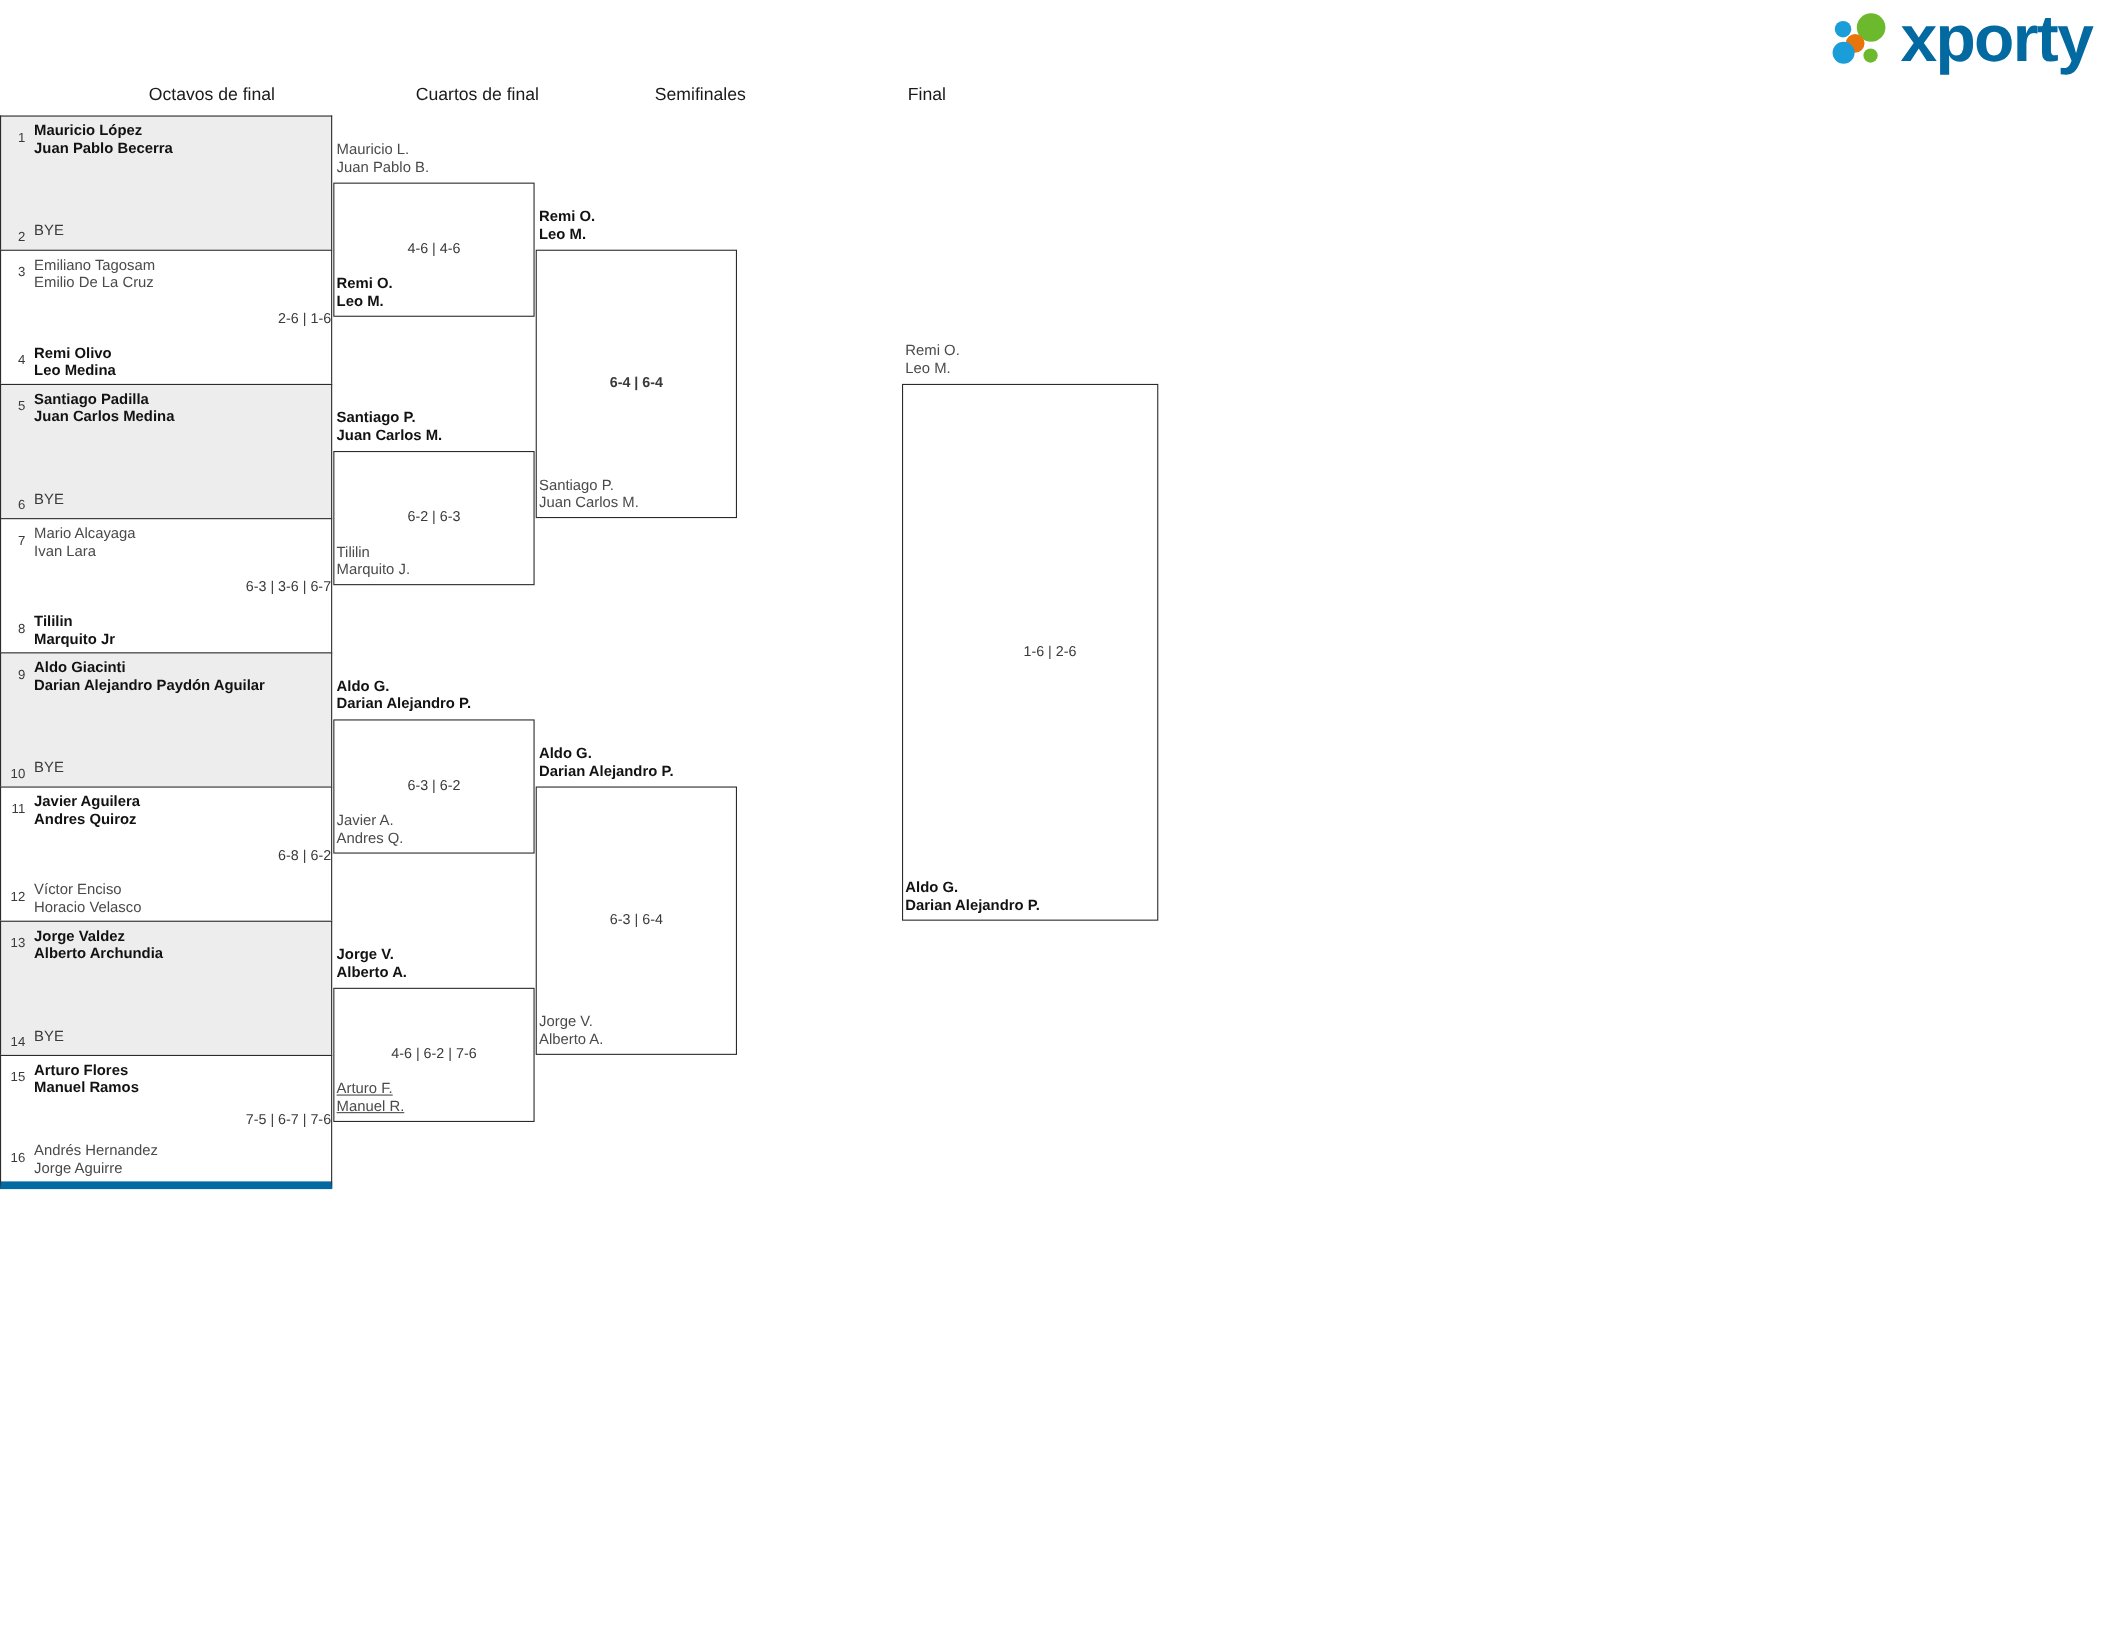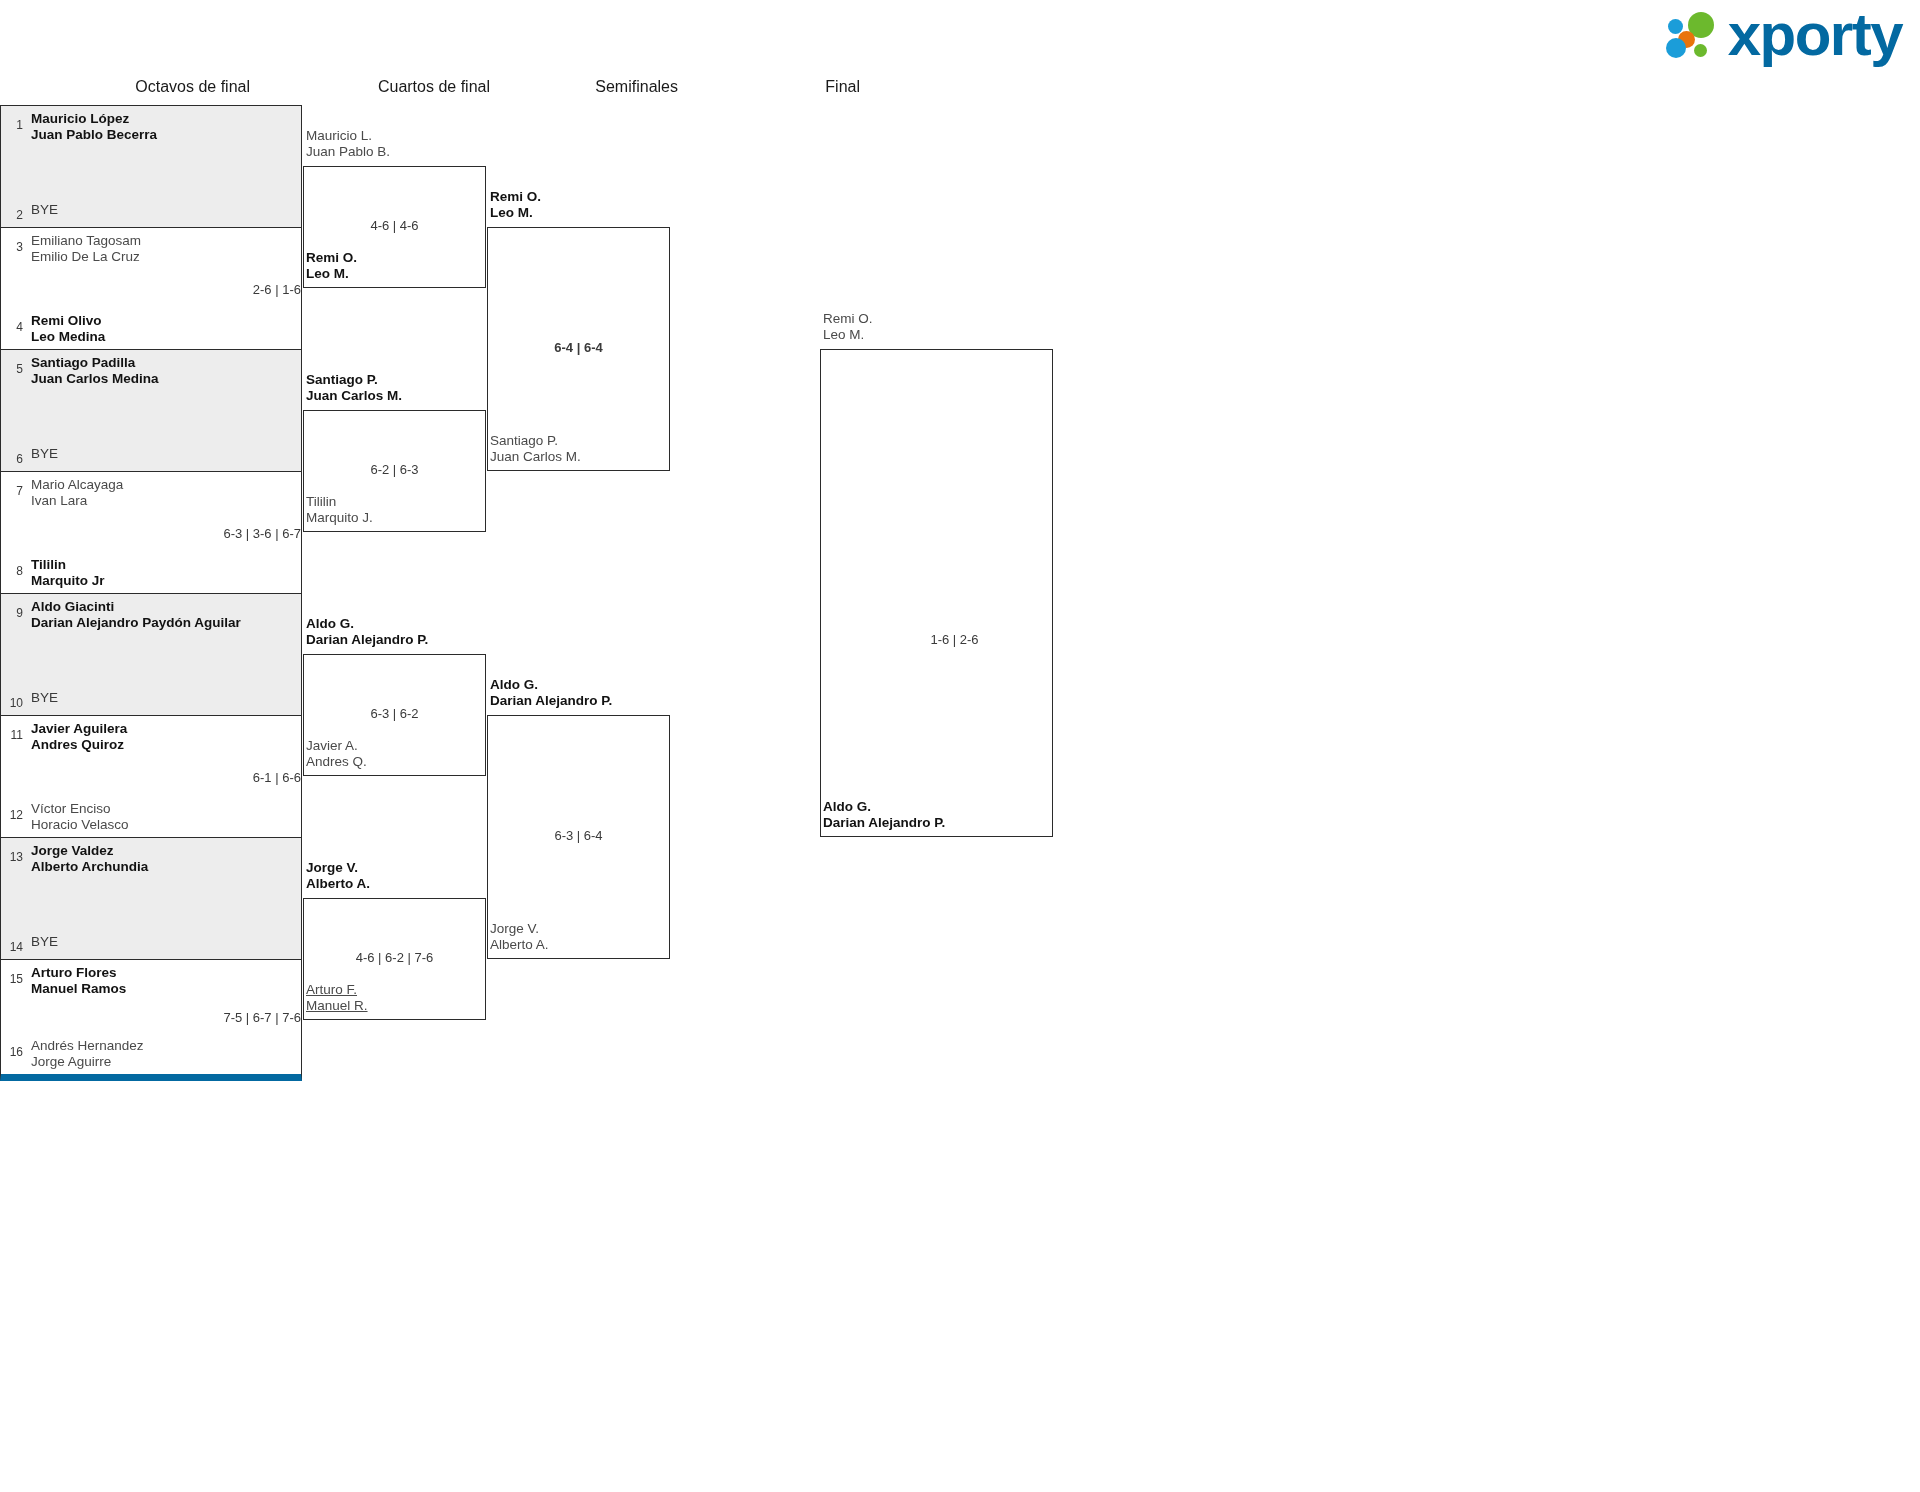--- a/index.html
+++ b/index.html
@@ -158,21 +158,21 @@
             <span class="n">Andres Quiroz</span>
           </div>
         </div>
         <div class="slot bot">
           <div class="seed">12</div>
           <div class="names lose">
             <span class="n">Víctor Enciso</span>
             <span class="n">Horacio Velasco</span>
           </div>
         </div>
-        <div class="r1-score">6-1 | 6-6</div>
+        <div class="r1-score">6-8 | 6-2</div>
       </div>
       <div class="r1-match shade">
         <div class="slot top">
           <div class="seed">13</div>
           <div class="names win">
             <span class="n">Jorge Valdez</span>
             <span class="n">Alberto Archundia</span>
           </div>
         </div>
         <div class="slot bot">
@@ -258,21 +258,21 @@
         <span class="n">Aldo G.</span>
         <span class="n">Darian Alejandro P.</span>
       </div>
       <div class="adv-name lose" style="left: 490px; top: 921px;">
         <span class="n">Jorge V.</span>
         <span class="n">Alberto A.</span>
       </div>
     </div>
   <div class="adv" id="r4-col">
       <div class="adv-box" style="left: 820px; top: 349px; width: 233px; height: 488px;"></div>
-      <div class="adv-score" style="left: 820px; width: 269px; top: 584px; margin-top: 48px;">1-6 | 2-6</div>
+      <div class="adv-score" style="left: 820px; width: 269px; top: 584px;">1-6 | 2-6</div>
       <div class="adv-name lose" style="left: 823px; top: 311px;">
         <span class="n">Remi O.</span>
         <span class="n">Leo M.</span>
       </div>
       <div class="adv-name win" style="left: 823px; top: 799px;">
         <span class="n">Aldo G.</span>
         <span class="n">Darian Alejandro P.</span>
       </div>
     </div>
 

